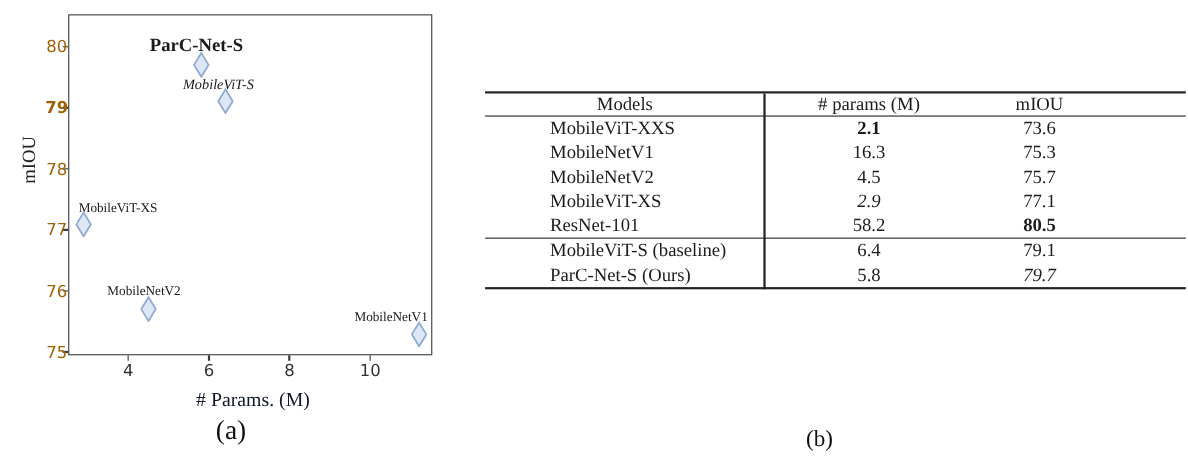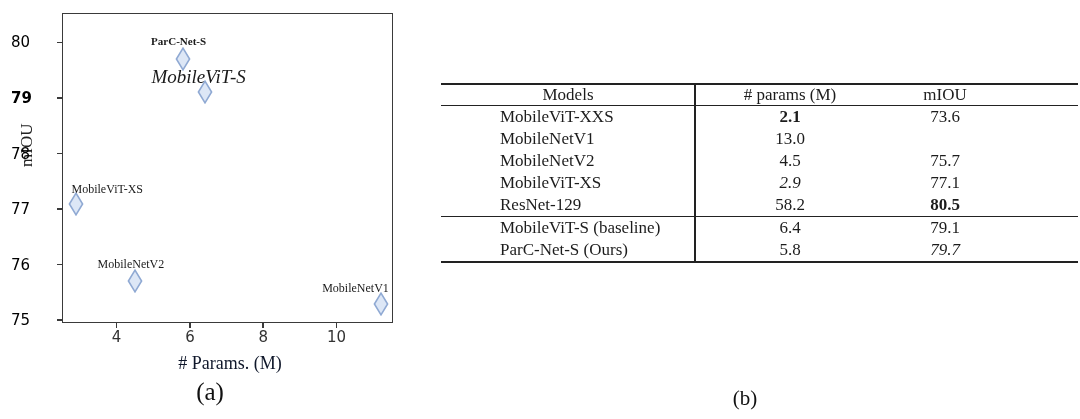--- a/index.html
+++ b/index.html
@@ -16,27 +16,27 @@
   .x-axis-title { position:absolute; left:230px; top:353px; transform:translateX(-50%);
               font-size:18px; color:#0f172a; white-space:nowrap; }
   .caption { position:absolute; transform:translateX(-50%); color:#111; }
   .caption-a { left:210px; top:378px; font-size:25px; }
   .caption-b { left:745px; top:386px; font-size:21px; }
 
   .x-tick-mark { position:absolute; width:1.5px; height:5px; background:#3a3a3a; top:323px; }
   .y-tick-mark { position:absolute; height:1.5px; width:5px; background:#3a3a3a; left:57px; }
   .x-tick-label { position:absolute; top:328px; transform:translateX(-50%);
               font-family:"DejaVu Sans", sans-serif; font-size:15px; color:#333; }
-  .y-tick-label { position:absolute; left:11px; width:31px; text-align:left;
-              font-family:"DejaVu Sans", sans-serif; font-size:15px; color:#000000; line-height:18px; }
+  .y-tick-label { position:absolute; left:36px; width:31px; text-align:center;
+              font-family:"DejaVu Sans", sans-serif; font-size:15px; color:#a16207; line-height:18px; }
   .point-marker { position:absolute; width:16px; height:24px; }
   .point-label { position:absolute; white-space:nowrap; font-size:12px; color:#1a1a1a;
               transform:translateX(-50%); line-height:14px; }
-  .point-label.bold { font-weight:bold; font-size:11px; }
-  .point-label.italic { font-style:italic; font-size:19px; }
+  .point-label.bold { font-weight:bold; font-size:17px; }
+  .point-label.italic { font-style:italic; font-size:13px; }
 
   
   .paper-table { position:absolute; left:441px; top:83px; width:637px;
               border-top:2px solid #222; font-size:17px; }
   .trow { display:flex; height:22.2px; line-height:22.2px; }
   .trow.thead { height:20.5px; line-height:19px; border-bottom:1.5px solid #222; }
   .trow.group-sep { border-top:1.5px solid #222; }
   .tbl-bottom { border-top:2px solid #222; }
   .c-model { width:254px; padding-left:59px; }
   .thead .c-model { padding-left:0; text-align:center; }
@@ -109,34 +109,35 @@
         <div class="c-params"># params (M)</div>
         <div class="c-miou">mIOU</div>
       </div>
       <div class="trow">
         <div class="c-model">MobileViT-XXS</div>
         <div class="c-params bold">2.1</div>
         <div class="c-miou ">73.6</div>
       </div>
       <div class="trow">
         <div class="c-model">MobileNetV1</div>
-        <div class="c-params ">13.0</div>
+        <div class="c-params ">16.3</div>
+        <div class="c-miou ">75.3</div>
       </div>
       <div class="trow">
         <div class="c-model">MobileNetV2</div>
         <div class="c-params ">4.5</div>
         <div class="c-miou ">75.7</div>
       </div>
       <div class="trow">
         <div class="c-model">MobileViT-XS</div>
         <div class="c-params italic">2.9</div>
         <div class="c-miou ">77.1</div>
       </div>
       <div class="trow">
-        <div class="c-model">ResNet-129</div>
+        <div class="c-model">ResNet-101</div>
         <div class="c-params ">58.2</div>
         <div class="c-miou bold">80.5</div>
       </div>
       <div class="trow group-sep">
         <div class="c-model">MobileViT-S (baseline)</div>
         <div class="c-params ">6.4</div>
         <div class="c-miou ">79.1</div>
       </div>
       <div class="trow">
         <div class="c-model">ParC-Net-S (Ours)</div>

